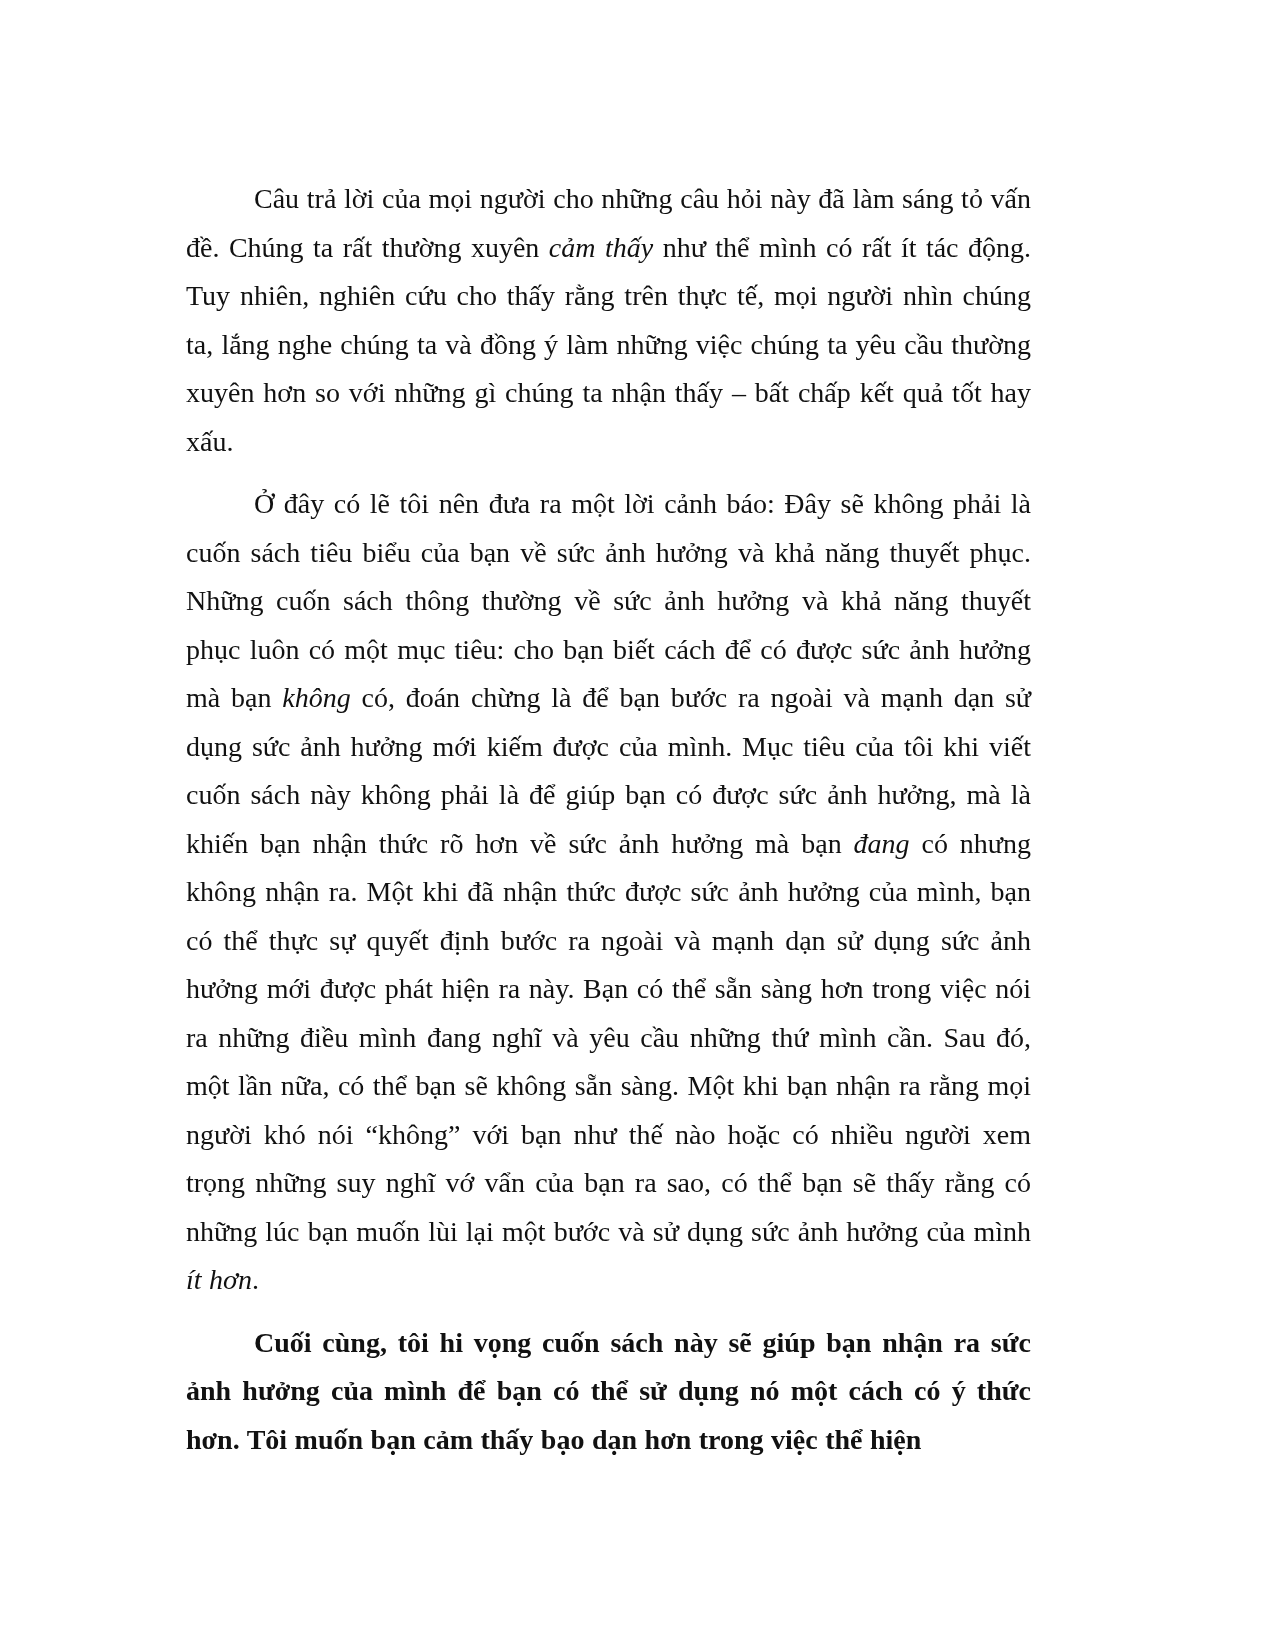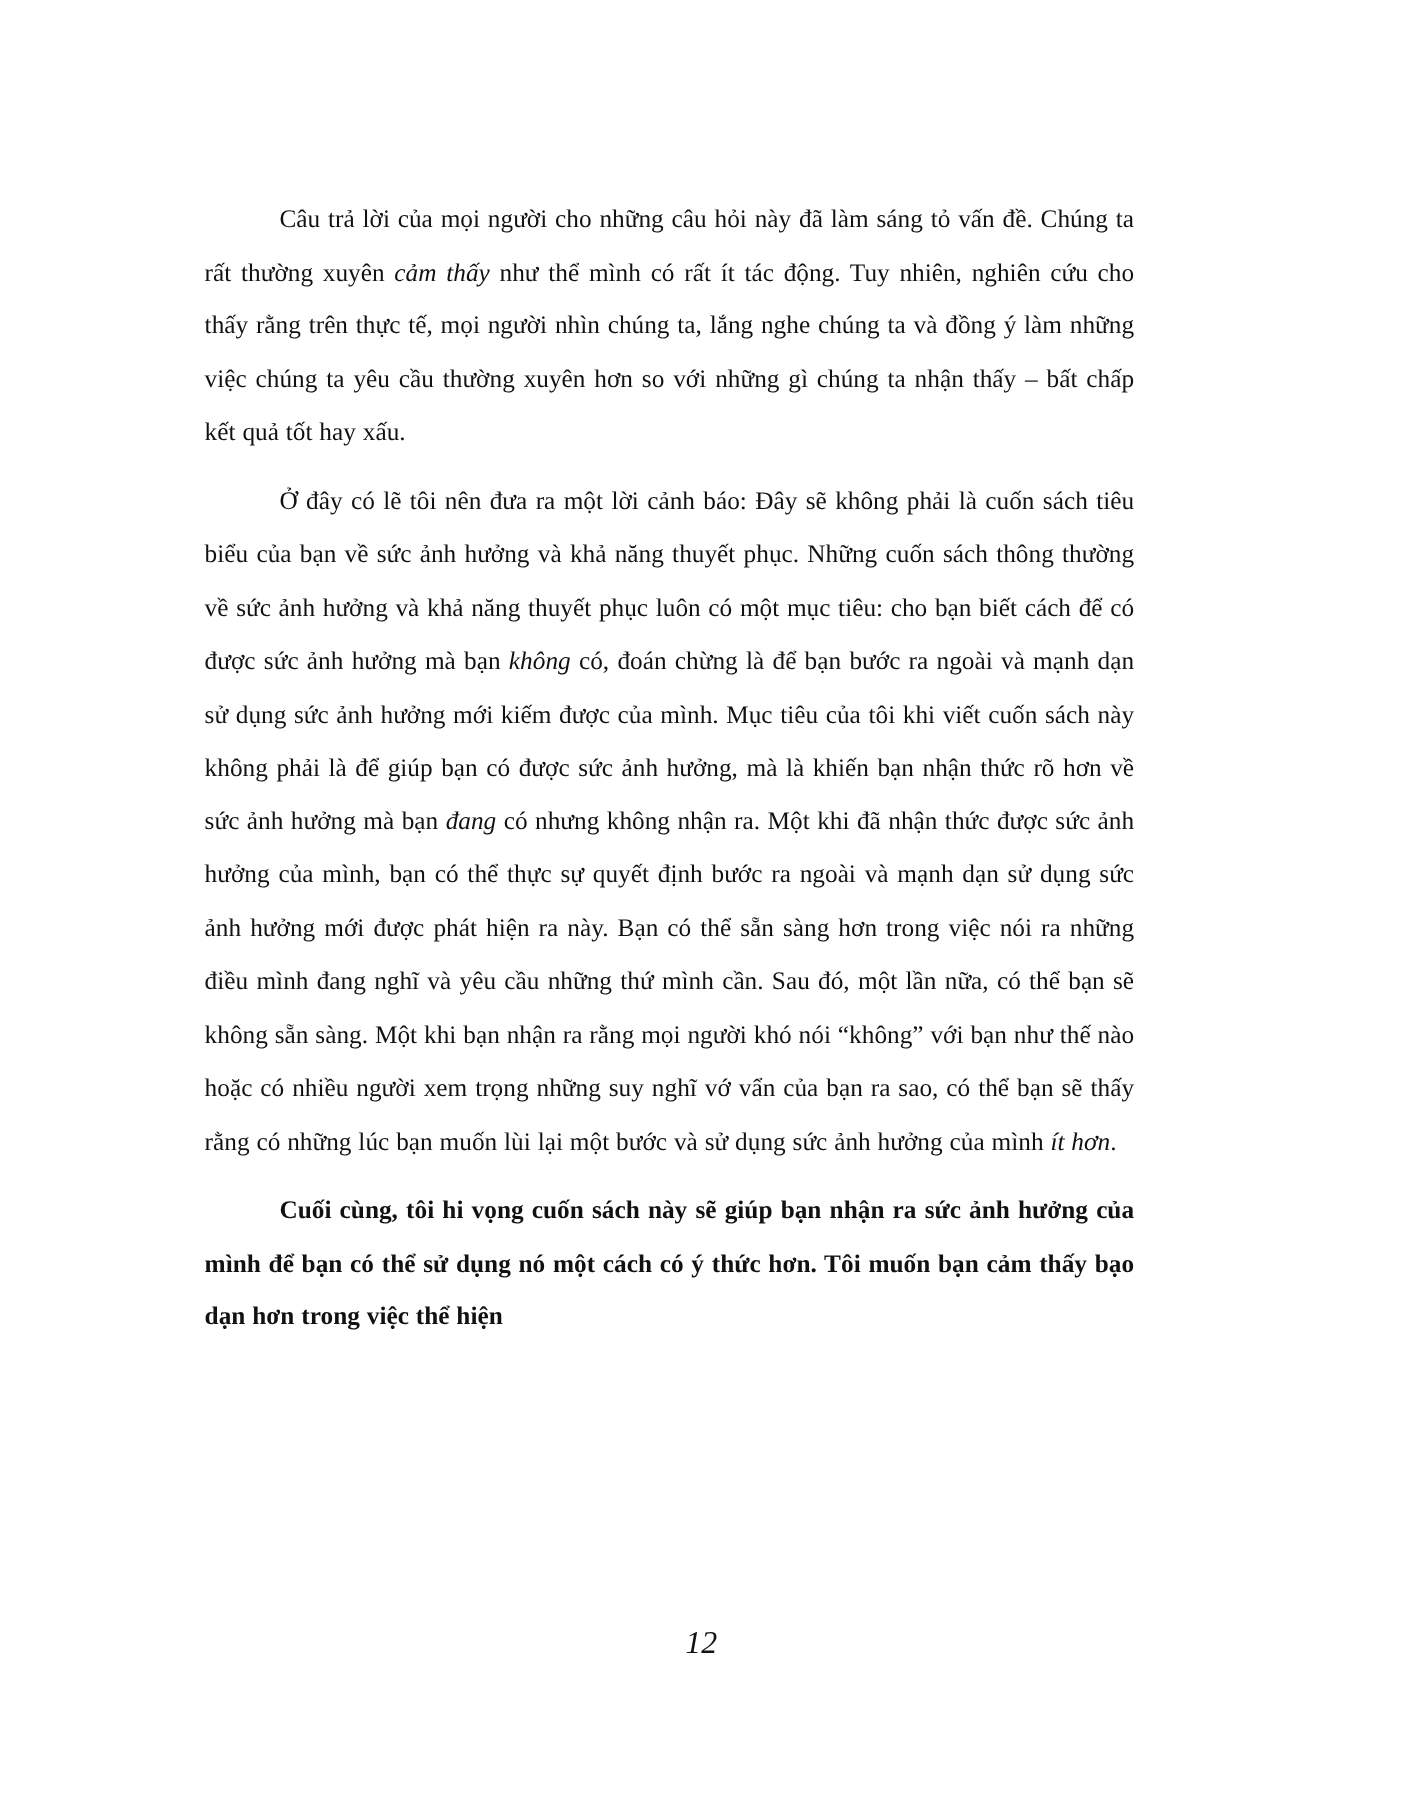--- a/index.html
+++ b/index.html
@@ -16,21 +16,21 @@
     overflow: hidden;
   }
   .content {
     position: absolute;
     left: 186px;
     top: 175px;
     width: 845px;
   }
   p.para {
     font-family: "Liberation Serif", "DejaVu Serif", serif;
-    font-size: 23px;
+    font-size: 28px;
     line-height: 48.5px;
     color: #111111;
     margin: 0 0 14px 0;
     text-align: justify;
     text-indent: 68px;
     -webkit-hyphens: none;
     hyphens: none;
     word-spacing: 0.5px;
   }
   p.para:last-child {
@@ -54,14 +54,13 @@
 </style>
 </head>
 <body>
 
 <div class="page">
   <div class="content">
     <p class="para">Câu trả lời của mọi người cho những câu hỏi này đã làm sáng tỏ vấn đề. Chúng ta rất thường xuyên <em>cảm thấy</em> như thể mình có rất ít tác động. Tuy nhiên, nghiên cứu cho thấy rằng trên thực tế, mọi người nhìn chúng ta, lắng nghe chúng ta và đồng ý làm những việc chúng ta yêu cầu thường xuyên hơn so với những gì chúng ta nhận thấy – bất chấp kết quả tốt hay xấu.</p>
     <p class="para">Ở đây có lẽ tôi nên đưa ra một lời cảnh báo: Đây sẽ không phải là cuốn sách tiêu biểu của bạn về sức ảnh hưởng và khả năng thuyết phục. Những cuốn sách thông thường về sức ảnh hưởng và khả năng thuyết phục luôn có một mục tiêu: cho bạn biết cách để có được sức ảnh hưởng mà bạn <em>không</em> có, đoán chừng là để bạn bước ra ngoài và mạnh dạn sử dụng sức ảnh hưởng mới kiếm được của mình. Mục tiêu của tôi khi viết cuốn sách này không phải là để giúp bạn có được sức ảnh hưởng, mà là khiến bạn nhận thức rõ hơn về sức ảnh hưởng mà bạn <em>đang</em> có nhưng không nhận ra. Một khi đã nhận thức được sức ảnh hưởng của mình, bạn có thể thực sự quyết định bước ra ngoài và mạnh dạn sử dụng sức ảnh hưởng mới được phát hiện ra này. Bạn có thể sẵn sàng hơn trong việc nói ra những điều mình đang nghĩ và yêu cầu những thứ mình cần. Sau đó, một lần nữa, có thể bạn sẽ không sẵn sàng. Một khi bạn nhận ra rằng mọi người khó nói “không” với bạn như thế nào hoặc có nhiều người xem trọng những suy nghĩ vớ vẩn của bạn ra sao, có thể bạn sẽ thấy rằng có những lúc bạn muốn lùi lại một bước và sử dụng sức ảnh hưởng của mình <em>ít hơn</em>.</p>
     <p class="para">Cuối cùng, tôi hi vọng cuốn sách này sẽ giúp bạn nhận ra sức ảnh hưởng của mình để bạn có thể sử dụng nó một cách có ý thức hơn. Tôi muốn bạn cảm thấy bạo dạn hơn trong việc thể hiện</p>
   </div>
-  <div class="folio">12</div>
 </div>
 
 </body></html>

